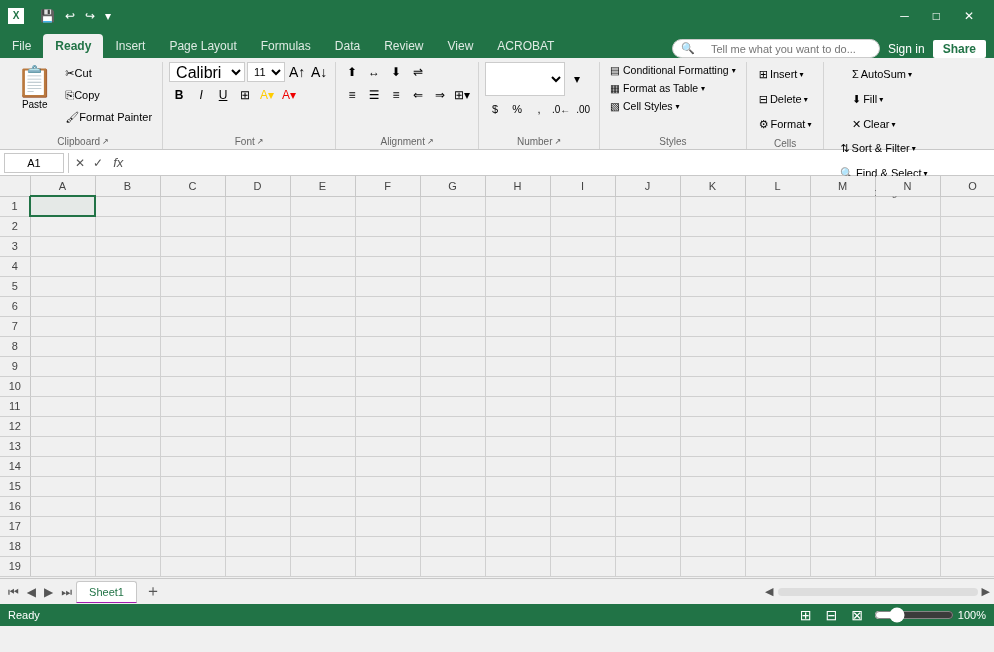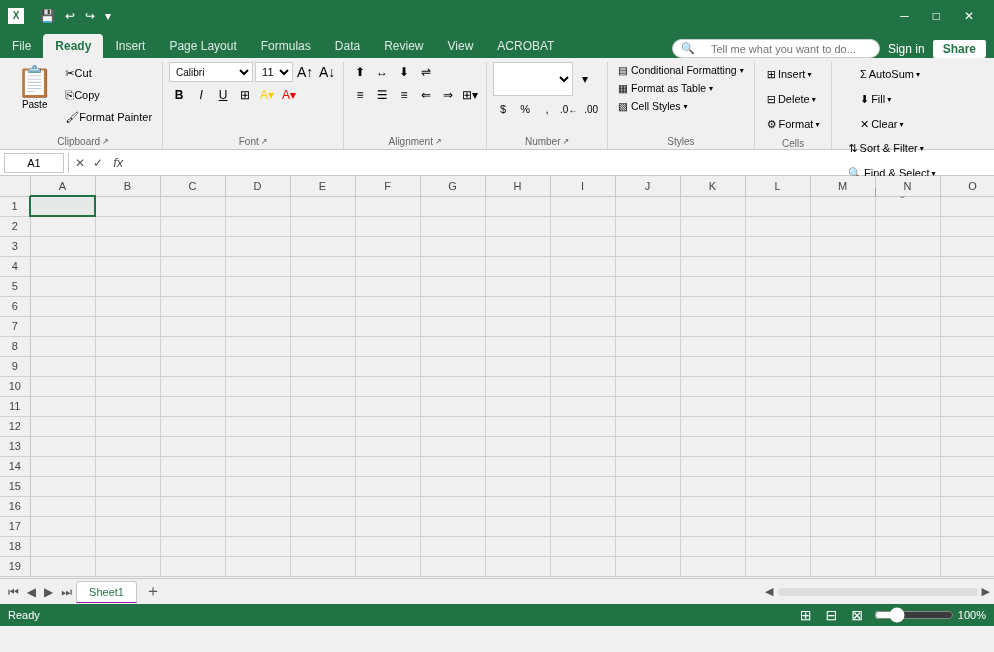--- a/index.html
+++ b/index.html
@@ -119,23 +119,23 @@
       flex-direction: column;
       align-items: center;
       cursor: pointer;
       padding: 2px 6px;
       border-radius: 2px;
     }
 
     
     .font-row { display: flex; align-items: center; gap: 2px; margin-bottom: 1px; }
     .font-select {
-      width: 84px;
+      width: 76px;
       height: 20px;
-      font-size: 10px;
+      font-size: 16px;
       border: 1px solid #ccc;
       background: white;
       padding: 0 2px;
       cursor: pointer;
     }
     .font-size-select {
       width: 38px;
       height: 20px;
       font-size: 11px;
       border: 1px solid #ccc;

